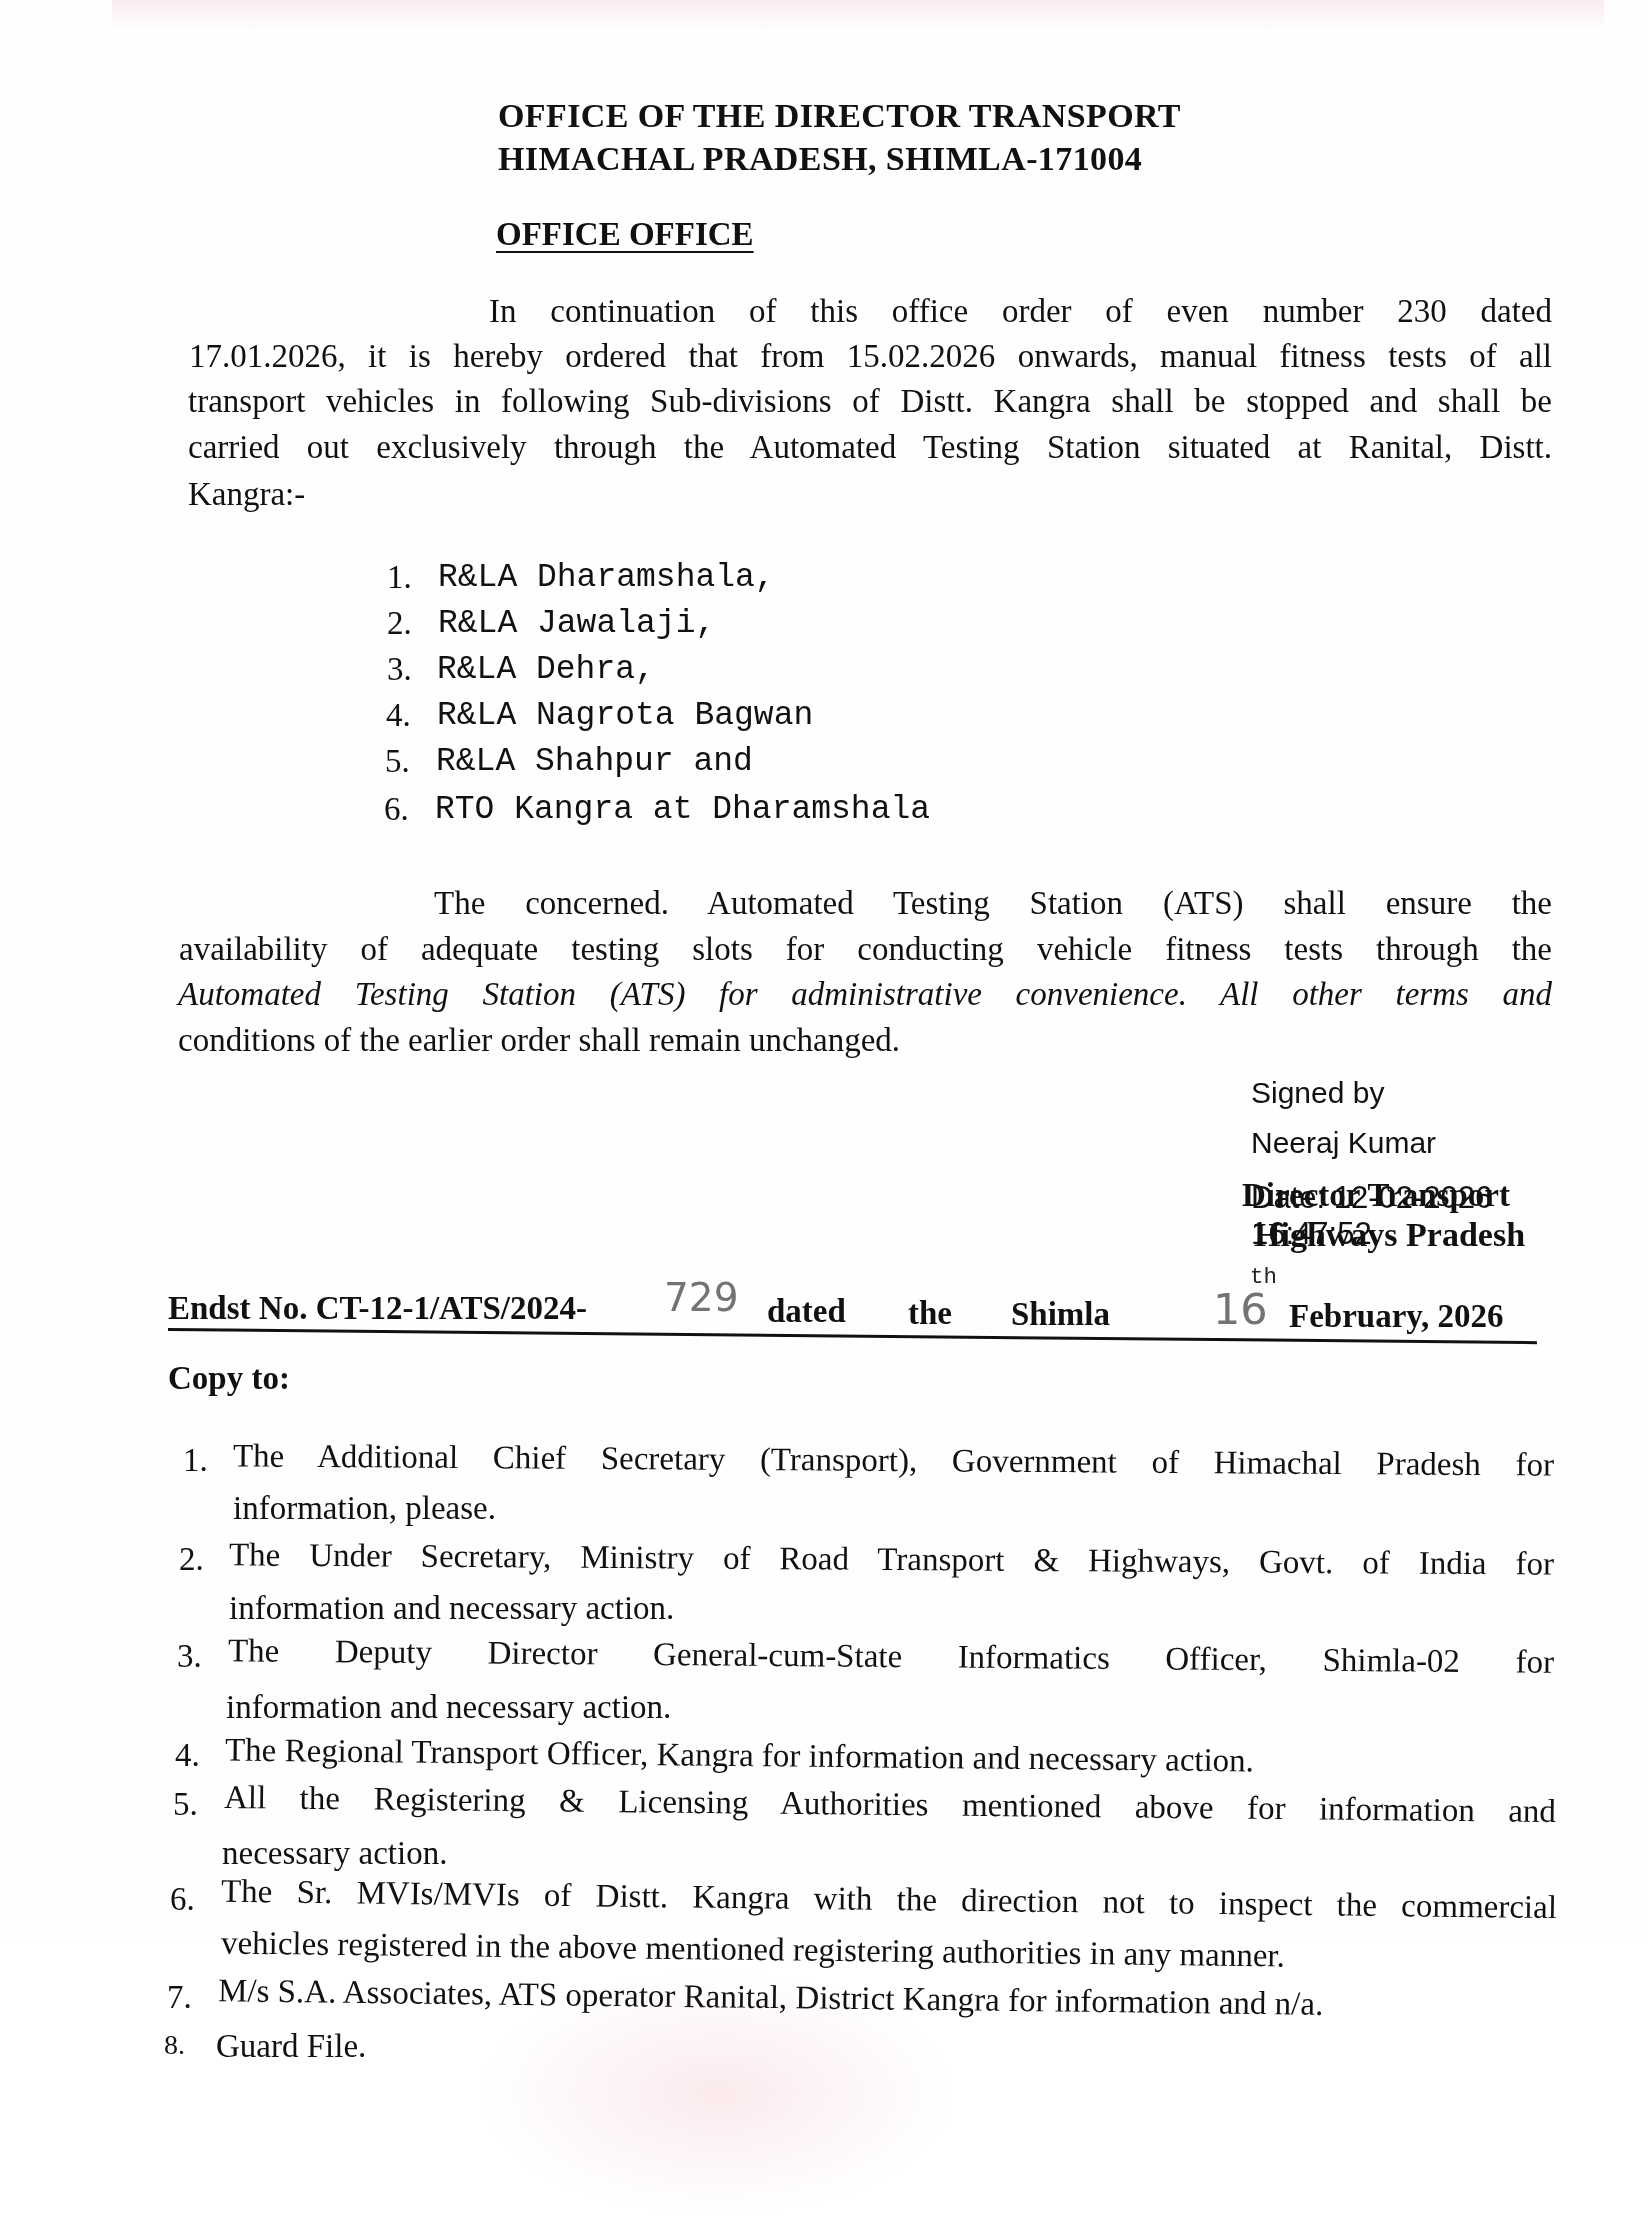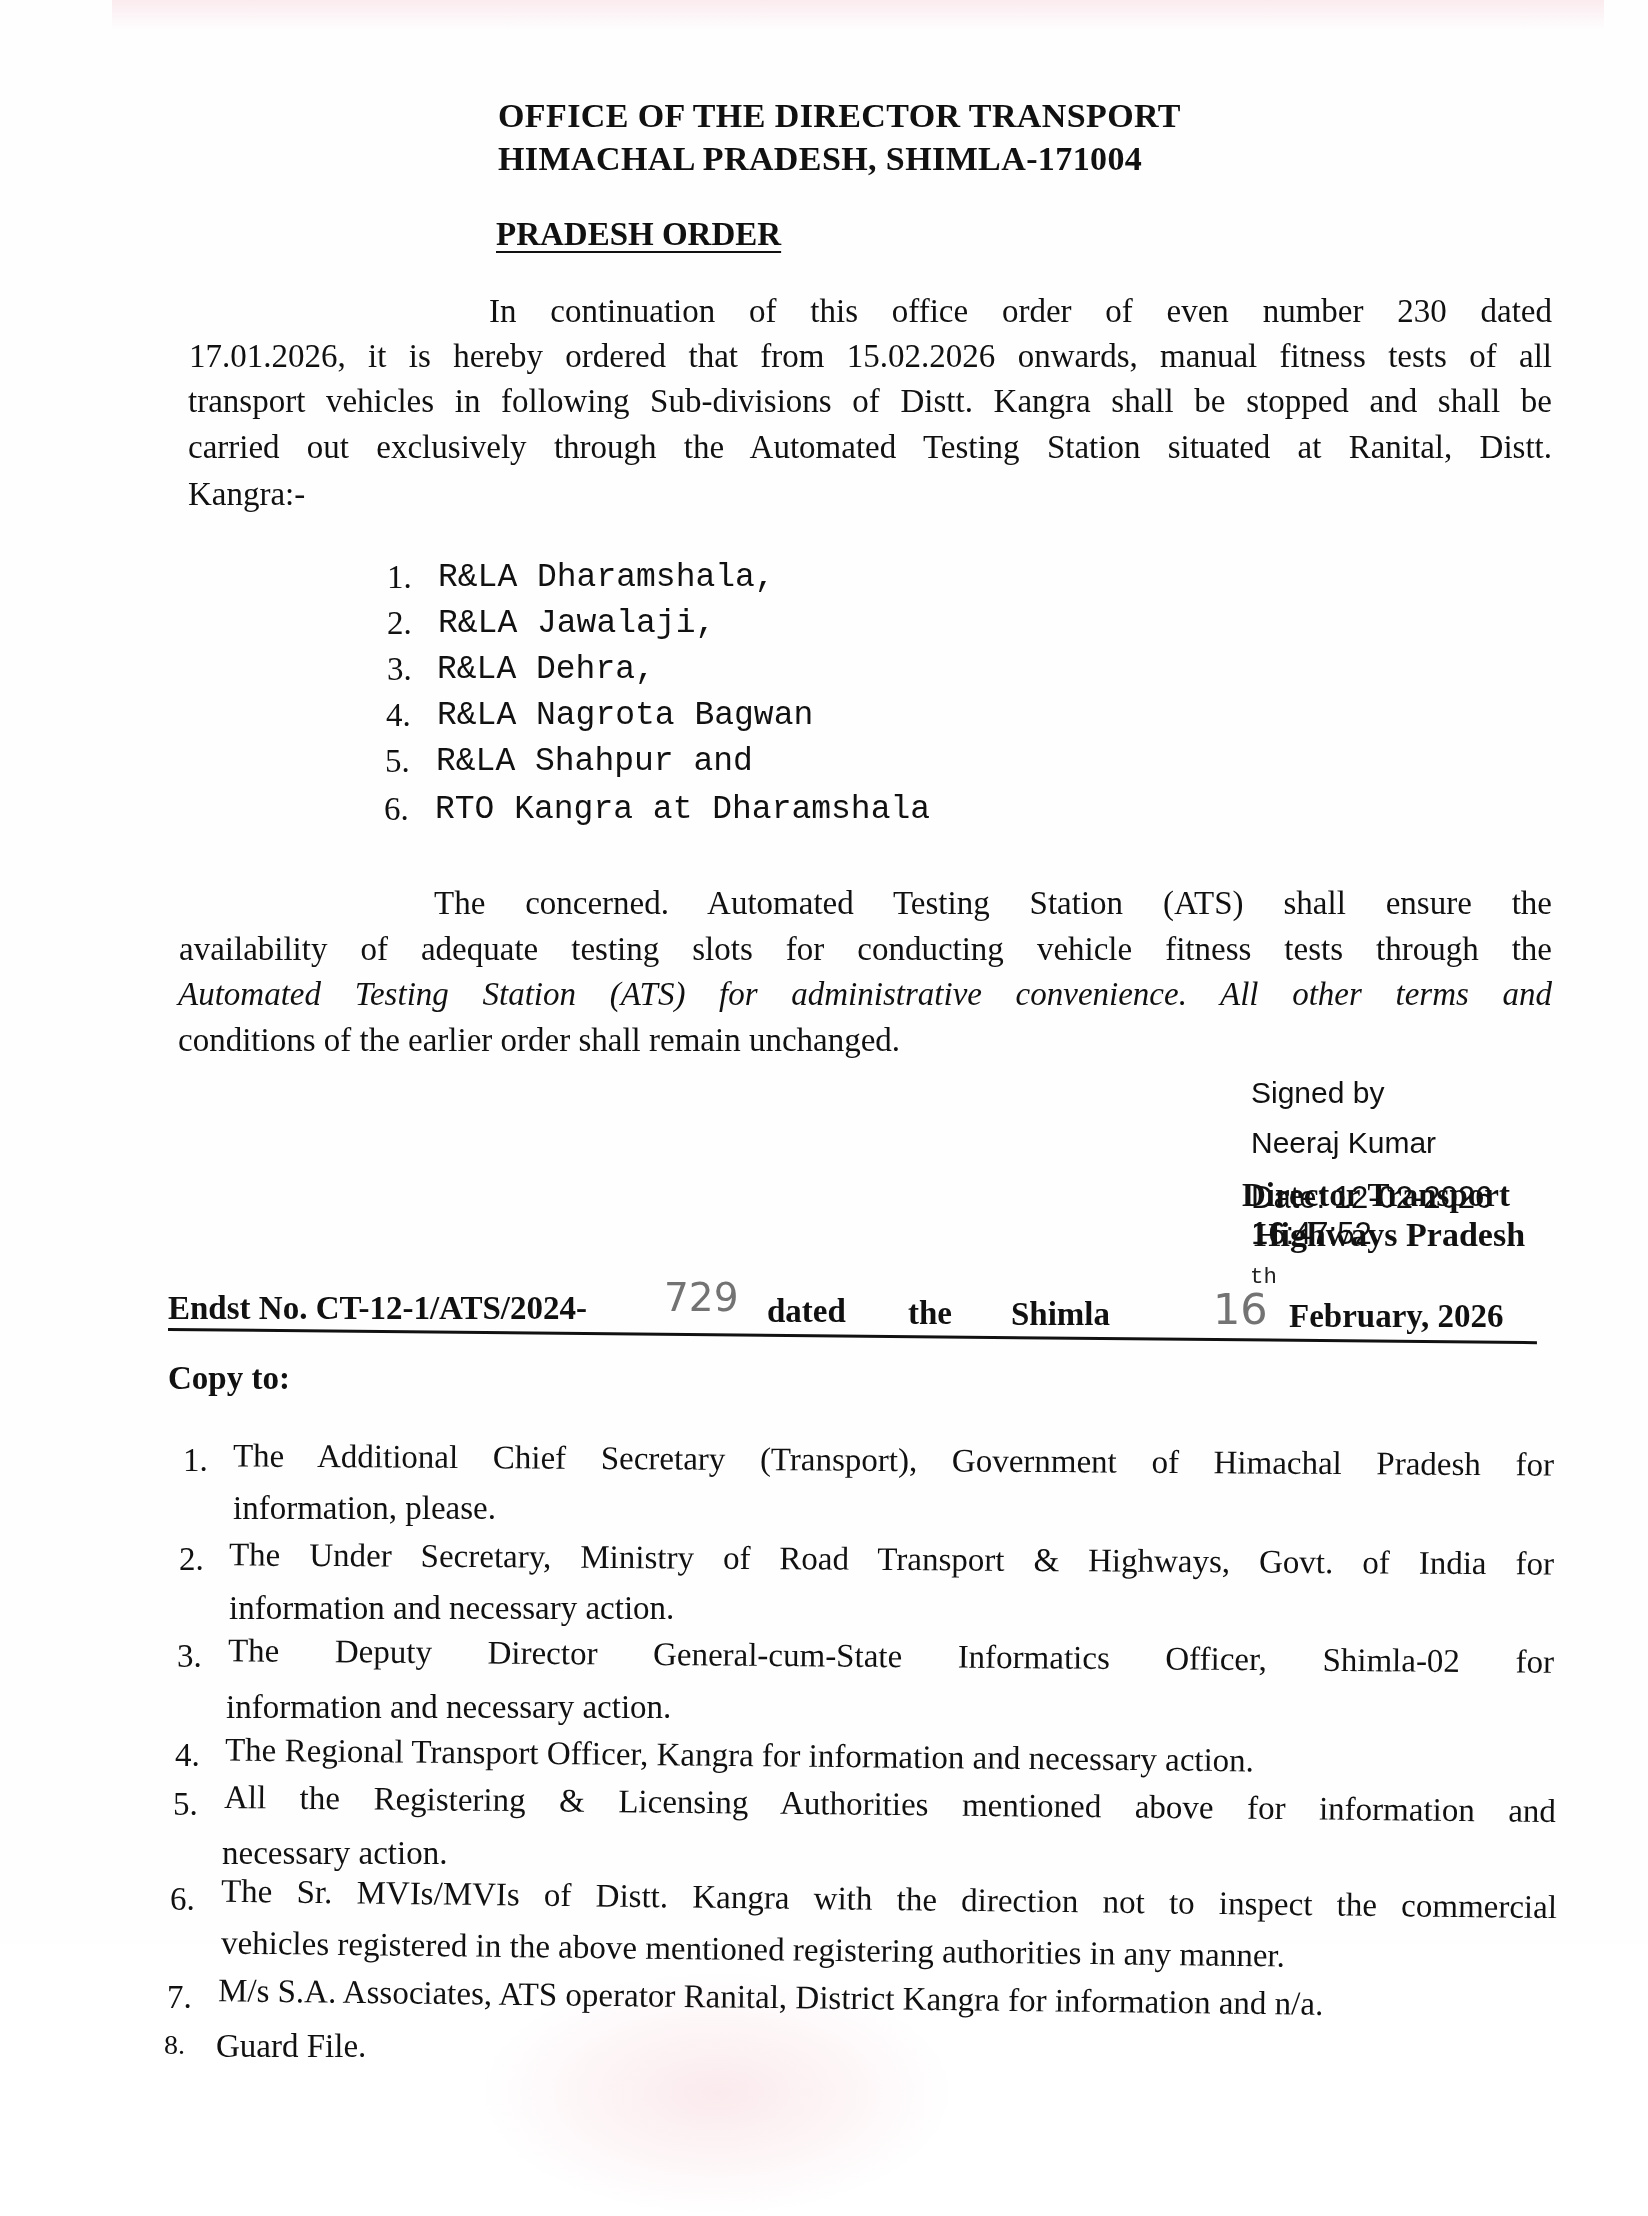--- a/index.html
+++ b/index.html
@@ -35,21 +35,21 @@
 </head>
 <body>
 
 <div class="page">
   <div class="noise-top"></div>
   <div class="noise-bottom"></div>
 
   <div class="hdr" style="top:99px;">OFFICE OF THE DIRECTOR TRANSPORT</div>
   <div class="hdr" style="top:142px;">HIMACHAL PRADESH, SHIMLA-171004</div>
 
-  <div class="title">PRADESH ORDER</div>
+  <div class="title">OFFICE OFFICE</div>
 
   <div>
     <div class="para-line justify" style="left:489px; top:295px; width:1063px;">In continuation of this office order of even number 230 dated</div>
     <div class="para-line justify" style="left:189px; top:340px; width:1363px;">17.01.2026, it is hereby ordered that from 15.02.2026 onwards, manual fitness tests of all</div>
     <div class="para-line justify" style="left:188px; top:385px; width:1364px;">transport vehicles in following Sub-divisions of Distt. Kangra shall be stopped and shall be</div>
     <div class="para-line justify" style="left:188px; top:431px; width:1364px;">carried out exclusively through the Automated Testing Station situated at Ranital, Distt.</div>
     <div class="para-line" style="left:188px; top:478px;">Kangra:-</div>
   </div>
 
   <div>

